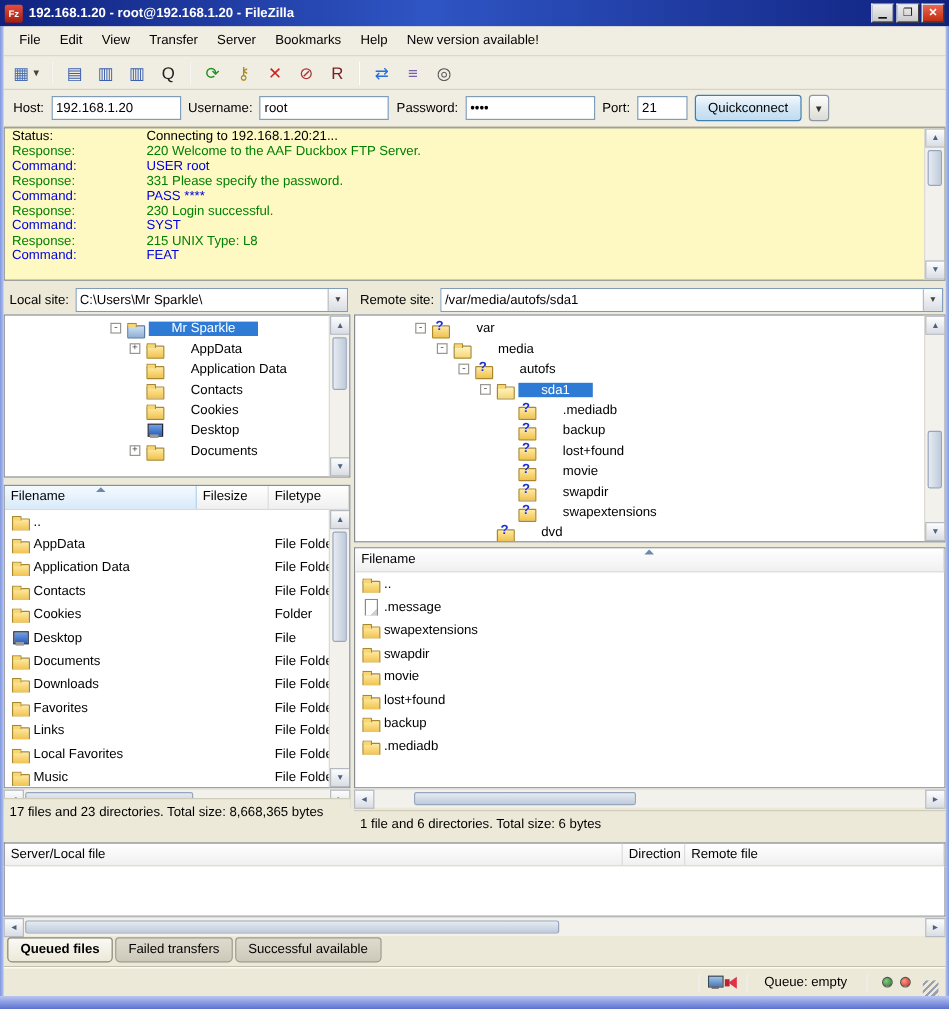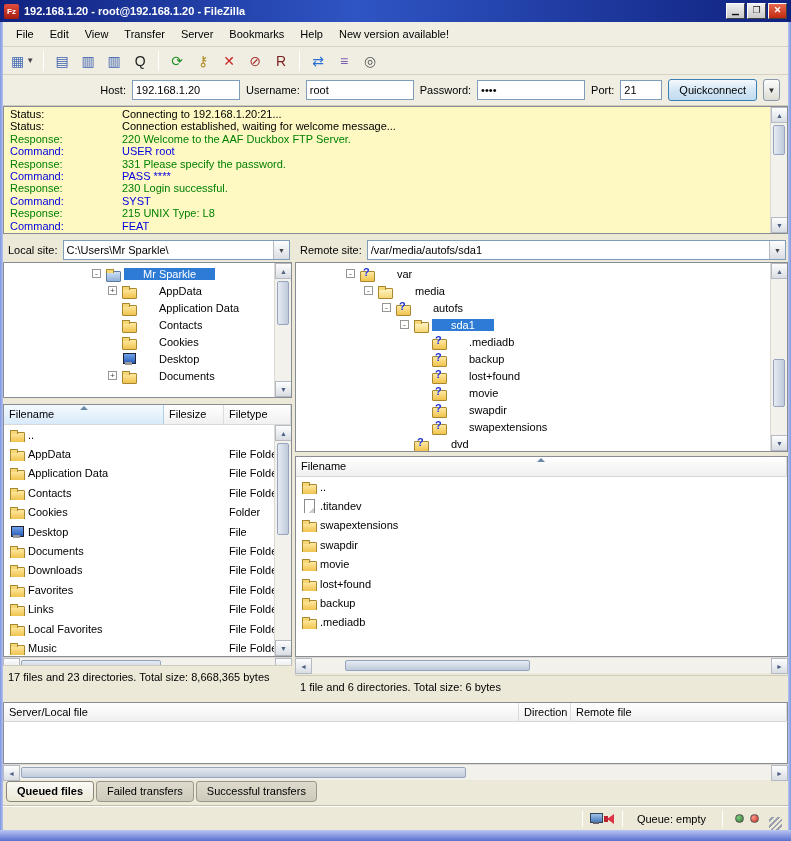--- a/index.html
+++ b/index.html
@@ -33,21 +33,21 @@
   .toolbar { position:absolute; top:47px; left:3px; right:3px; height:28px; background:#f0eee2;
     border-bottom:1px solid #d6d2c2; display:flex; align-items:center; padding:0 5px; gap:2px; }
   .tb-btn { height:24px; min-width:24px; display:flex; align-items:center; justify-content:center;
     border:1px solid transparent; border-radius:2px; padding:0 2px; }
   .tb-glyph { font-size:14px; line-height:14px; }
   .tb-caret { font-size:8px; margin-left:2px; color:#444; }
   .tb-sep { width:1px; height:20px; background:#c9c5b5; border-right:1px solid #fff; margin:0 4px; }
 
   
   .quickbar { position:absolute; top:75px; left:3px; right:3px; height:31px; background:#f0eee2;
-    border-bottom:1px solid #cfccbc; display:flex; align-items:center; padding:0 8px; gap:6px;justify-content:flex-end; }
+    border-bottom:1px solid #cfccbc; display:flex; align-items:center; padding:0 8px; gap:6px; }
   .quickbar label { white-space:nowrap; }
   .qc-input { height:20px; border:1px solid #7f9db9; background:#fff; font-family:"Liberation Sans",sans-serif;
     font-size:11px; padding:0 3px; }
   .qc-host { width:108px; } .qc-user { width:108px; } .qc-pass { width:108px; } .qc-port { width:42px; }
   .qc-btn { height:22px; padding:0 10px; border:1px solid #3c7fb1; border-radius:3px;
     background:linear-gradient(#f4f9fd,#d3e6f5 50%,#c0dcf0); font-size:11px; }
   .qc-drop { height:22px; width:17px; border:1px solid #8a98a8; border-radius:3px;
     background:linear-gradient(#fdfdfd,#dcdcd4); font-size:8px; color:#333; }
 
   
@@ -269,23 +269,20 @@
     <button class="qc-drop">▼</button>
   </div>
 
   <div class="log">
     <div>
 
         <div class="log-line k-status">
           <span class="log-prefix">Status:</span><span>Connecting to 192.168.1.20:21...</span>
         </div>
 
-        <div class="log-line k-status">
-          <span class="log-prefix">Status:</span><span>Connection established, waiting for welcome message...</span>
-        </div>
 
         <div class="log-line k-response">
           <span class="log-prefix">Response:</span><span>220 Welcome to the AAF Duckbox FTP Server.</span>
         </div>
 
         <div class="log-line k-command">
           <span class="log-prefix">Command:</span><span>USER root</span>
         </div>
 
         <div class="log-line k-response">
@@ -606,21 +603,21 @@
         <div class="file-row">
           <span class="cell c-name">
             <span class="ic ic-folder"></span>
             <span>..</span>
           </span>
         </div>
 
         <div class="file-row">
           <span class="cell c-name">
             <span class="ic ic-file"></span>
-            <span>.titandev</span>
+            <span>.message</span>
           </span>
         </div>
 
         <div class="file-row">
           <span class="cell c-name">
             <span class="ic ic-folder"></span>
             <span>swapextensions</span>
           </span>
         </div>
 
@@ -678,21 +675,21 @@
   <div class="hscroll queue-hscroll">
     <div class="sb-btn left">◄</div>
     <div class="sb-thumb" style="left:18px;width:445px;"></div>
     <div class="sb-btn right">►</div>
   </div>
 
   <div class="tabsrow">
 
   <div class="tab active">Queued files</div>
       <div class="tab">Failed transfers</div>
-      <div class="tab">Successful transfers</div>
+      <div class="tab">Successful available</div>
     </div>
 
   <div class="statusbar">
     <span class="sb-spacer"></span>
     <span class="sb-sep"></span>
     <span class="mini-monitor"></span>
     <span class="mini-speaker"></span>
     <span class="sb-sep"></span>
     <span class="queue-text">Queue: empty</span>
     <span class="sb-sep"></span>

